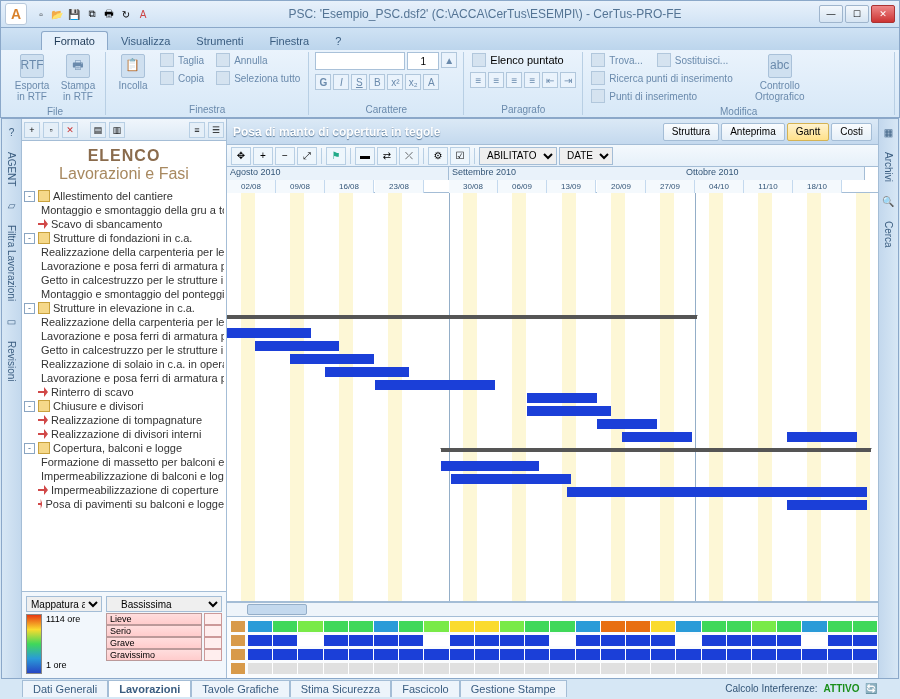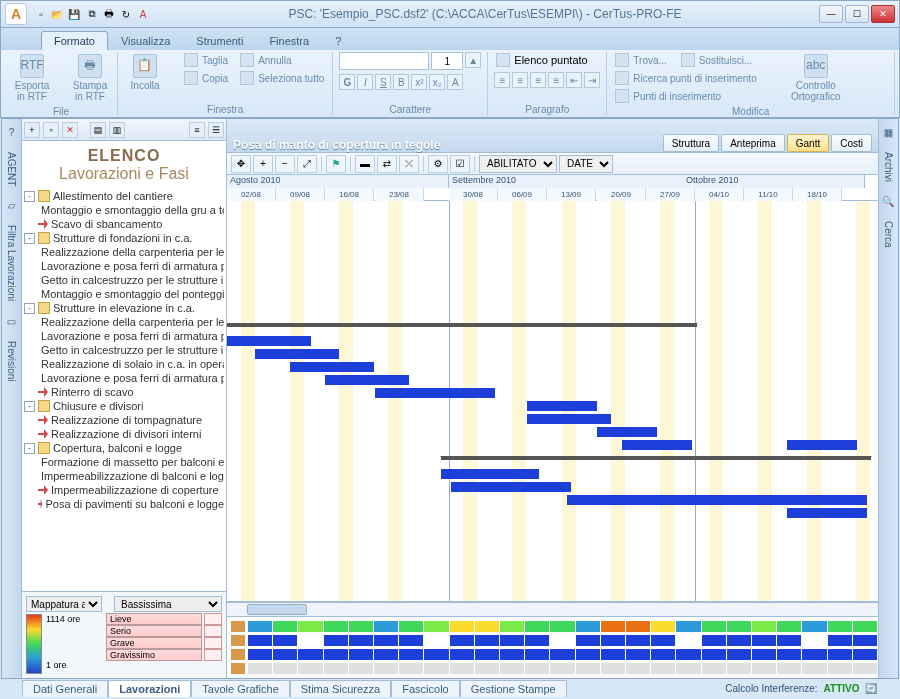--- a/index.html
+++ b/index.html
@@ -16,21 +16,21 @@
 .win-close { background: linear-gradient(#e88, #c33); color: #fff; border-color:#a33; }
 
 
 .ribbon-tabs { height: 22px; display: flex; align-items: flex-end; padding-left: 40px; background: linear-gradient(#cfe2f4, #bcd5ec); border-left:1px solid #8ba8c9; border-right:1px solid #8ba8c9; }
 .ribbon-tab { padding: 3px 12px; font-size: 11px; color: #3a5d80; cursor: pointer; border: 1px solid transparent; border-bottom: none; }
 .ribbon-tab.active { background: #e5f0fb; border-color: #8ba8c9; border-radius: 3px 3px 0 0; color: #1f3a57; }
 
 
 .ribbon { height: 68px; background: linear-gradient(#eaf3fc, #d7e8f7); border: 1px solid #8ba8c9; border-top: none; display: flex; padding: 2px 4px; gap: 0; }
 .ribbon-group { border-right: 1px solid #b8cfe4; padding: 0 6px; display: flex; flex-direction: column; justify-content: space-between; }
-.rg-content { display: flex; gap: 16px; align-items: flex-start; flex:1; }
+.rg-content { display: flex; gap: 4px; align-items: flex-start; flex:1; }
 .rg-label { font-size: 10px; color: #6a8aac; text-align: center; padding-top: 2px; }
 .rb-bigbtn { width: 42px; display: flex; flex-direction: column; align-items: center; gap: 2px; padding: 2px; cursor: pointer; font-size: 10px; color: #6a8aac; text-align: center; line-height: 1.1; }
 .rb-bigbtn .ico { width: 24px; height: 24px; background: #cfe0f0; border: 1px solid #a9c1d9; border-radius: 2px; display:flex;align-items:center;justify-content:center;font-size:12px; }
 .rb-smallrow { display: flex; flex-direction: column; gap: 2px; font-size: 10px; color: #6a8aac; }
 .rb-small { display: flex; align-items: center; gap: 4px; padding: 1px 2px; cursor: pointer; }
 .rb-small .mi { width: 14px; height: 14px; background: #d5e3f0; border: 1px solid #b1c7dc; display:inline-block; }
 .font-combo { width: 90px; height: 18px; border: 1px solid #a9c1d9; background: #fff; font-size: 10px; }
 .size-combo { width: 32px; height: 18px; border: 1px solid #a9c1d9; background: #fff; font-size: 10px; text-align:center; }
 .fmt-row { display:flex; gap:2px; margin-top:2px; }
 .fmt-b { width:16px; height:16px; border:1px solid #b1c7dc; background:#eaf3fc; font-size:10px; color:#6a8aac; display:flex;align-items:center;justify-content:center; }
@@ -54,27 +54,27 @@
 .ti.folder { background:#f5d88a; border:1px solid #c9a23e; }
 .ti.leaf { background:#d14848; clip-path: polygon(0 40%, 60% 40%, 60% 0, 100% 50%, 60% 100%, 60% 60%, 0 60%); width:10px;height:10px; }
 .indent1 { padding-left: 14px; }
 
 .color-map { border-top:1px solid #a4bdd6; padding:4px; display:flex; gap:4px; font-size:10px; background:#f2f7fc; }
 .cm-left { width:76px; }
 .cm-sel { width:100%; font-size:10px; border:1px solid #a4bdd6; height:16px; margin-bottom:2px; }
 .cm-grad { width:16px; height:60px; background: linear-gradient(#e83a12,#fadb2e,#3fd85a,#2a9bd8,#2645c4); border:1px solid #888; float:left; }
 .cm-lbl { font-size:9px; margin-left:20px; }
 .cm-right { flex:1; display:flex; flex-direction:column; gap:1px; }
-.cm-right select { font-size:10px; height:16px; border:1px solid #a4bdd6; padding:0 2px;margin-left:8px; }
+.cm-right select { font-size:10px; height:16px; border:1px solid #a4bdd6; padding:0 10px; }
 .cm-row { display:flex; align-items:center; gap:2px; }
 .cm-row .bar { flex:1; height:12px; border:1px solid #b99; background:linear-gradient(#fdd,#fcc); font-size:9px; padding: 0 3px; display:flex;align-items:center; }
 
 
 .work { flex:1; display:flex; flex-direction:column; background:#fff; }
-.work-header { height:34px; background:linear-gradient(#dbe9f6,#c4d9ee); border-bottom:1px solid #a4bdd6; display:flex; align-items:flex-end; padding:0 6px; }
+.work-header { height:26px; background:linear-gradient(#dbe9f6,#c4d9ee); border-bottom:1px solid #a4bdd6; display:flex; align-items:center; padding:0 6px; }
 .work-title { font-size:12px; font-weight:bold; color:#fff; text-shadow:0 1px 1px #5a7a9a; flex:1; }
 .view-btns { display:flex; gap:2px; }
 .vbtn { height:18px; padding:0 8px; font-size:10px; border:1px solid #a4bdd6; background:linear-gradient(#fafcfe,#e5eff8); border-radius:2px; cursor:pointer; display:flex;align-items:center;gap:3px; }
 .vbtn.active { background:linear-gradient(#fff3cf,#ffe18a); border-color:#d4b354; }
 
 .gantt-toolbar { height:22px; border-bottom:1px solid #a4bdd6; display:flex; align-items:center; padding:0 4px; gap:2px; background:linear-gradient(#f4f9fd,#e6f0f9); }
 .gt-btn { width:20px; height:18px; border:1px solid #b8cfe4; background:#eef6fc; cursor:pointer; font-size:10px; display:flex;align-items:center;justify-content:center; }
 .gt-sep { width:1px; height:16px; background:#b8cfe4; margin:0 2px; }
 .gt-combo { height:18px; border:1px solid #a4bdd6; font-size:10px; padding:0 3px; }
 

